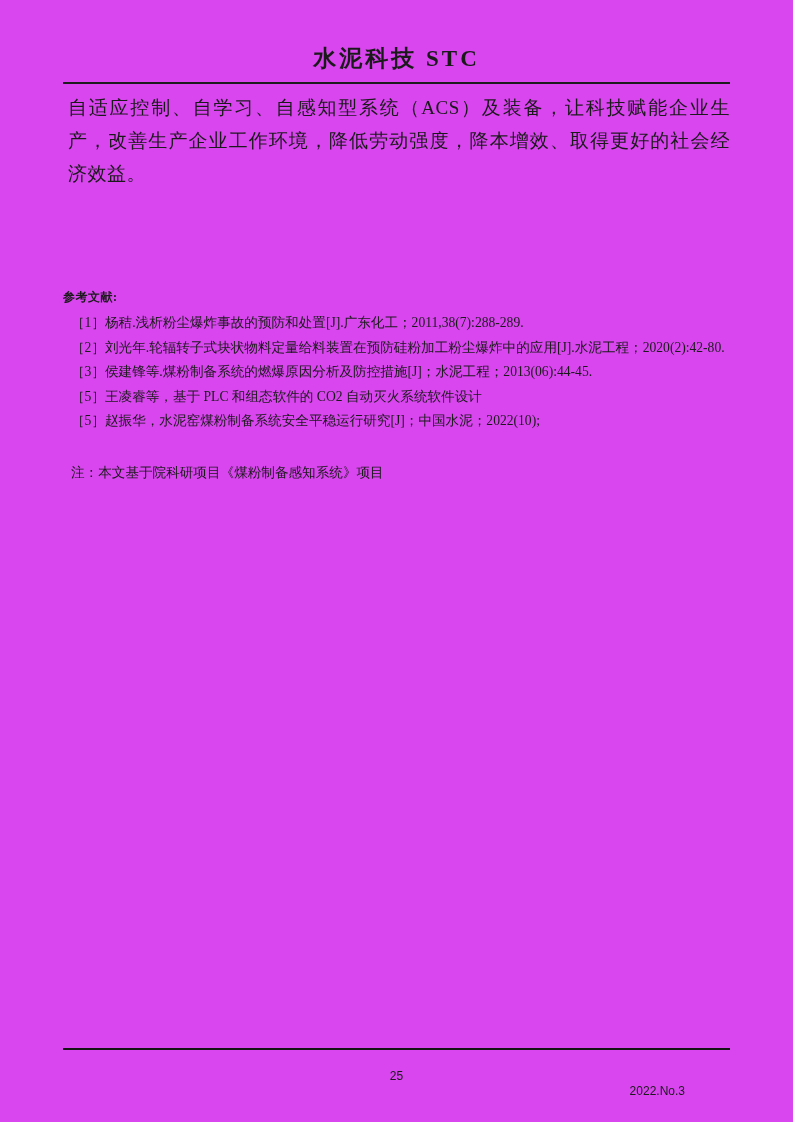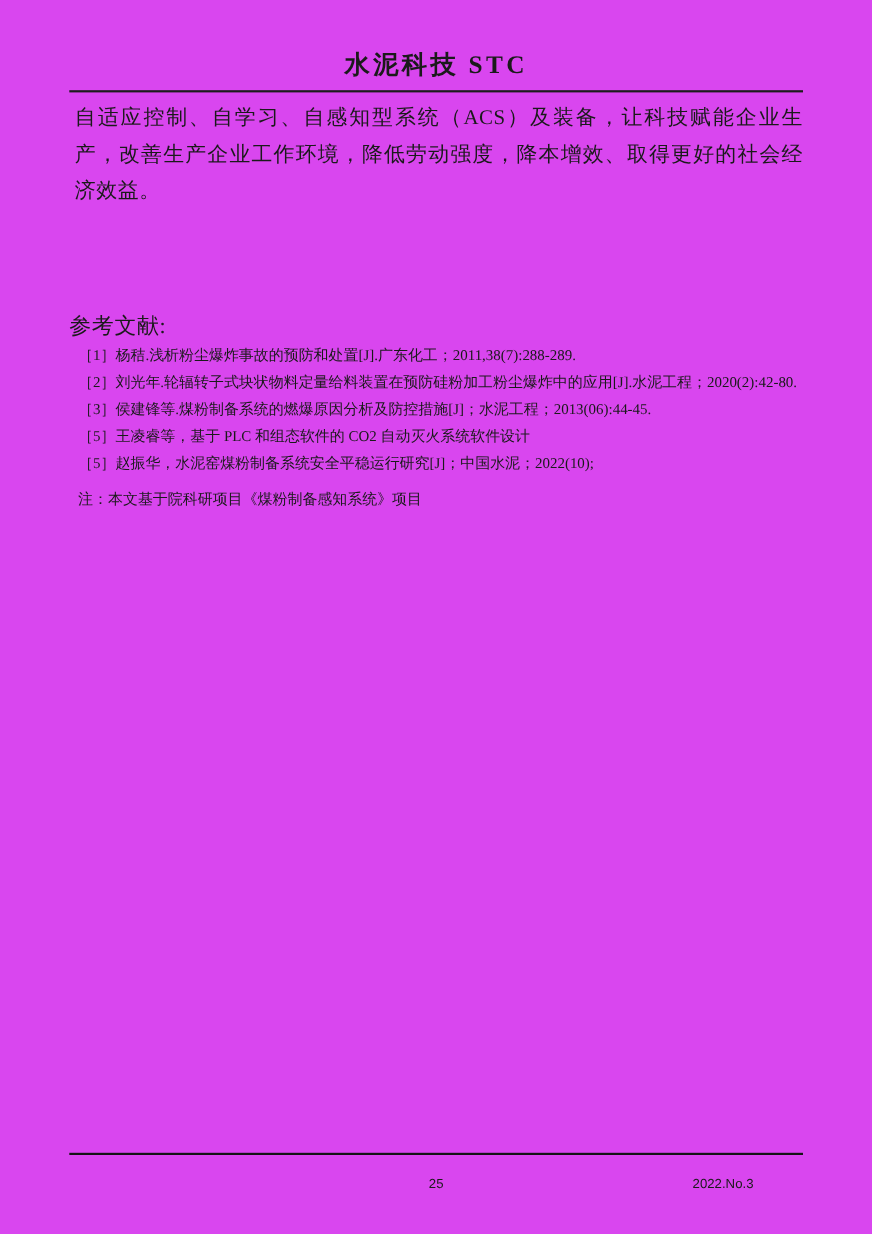--- a/index.html
+++ b/index.html
@@ -40,35 +40,35 @@
     line-height: 33px;
     text-align: justify;
     letter-spacing: 0.5px;
   }
 
   
   .references {
     margin: 97px 63px 0 63px;
   }
   .references-heading {
-    font-size: 20px;
+    font-size: 12px;
     line-height: 20px;
-    font-weight: normal;
+    font-weight: bold;
     margin-bottom: 4px;
     letter-spacing: 0.5px;
     margin-top: 40px;
   }
   .ref-item {
     font-size: 13.6px;
     line-height: 24.6px;
     text-indent: 8px;
     text-align: justify;
   }
   .ref-note {
-    margin-top: 8px;
+    margin-top: 27px;
     font-size: 13.6px;
     line-height: 24.6px;
     text-indent: 8px;
   }
 
   
   .page-footer {
     position: absolute;
     left: 0;
     right: 0;
@@ -90,21 +90,21 @@
   .page-number {
     position: absolute;
     left: 0;
     right: 0;
     top: 3px;
     text-align: center;
   }
   .issue-number {
     position: absolute;
     right: 45px;
-    top: 3px;
+    top: 18px;
   }
 </style>
 </head>
 <body>
 
 <div class="page">
 
   <header>
     <h1 class="journal-title">水泥科技 STC</h1>
     <hr class="header-rule">

